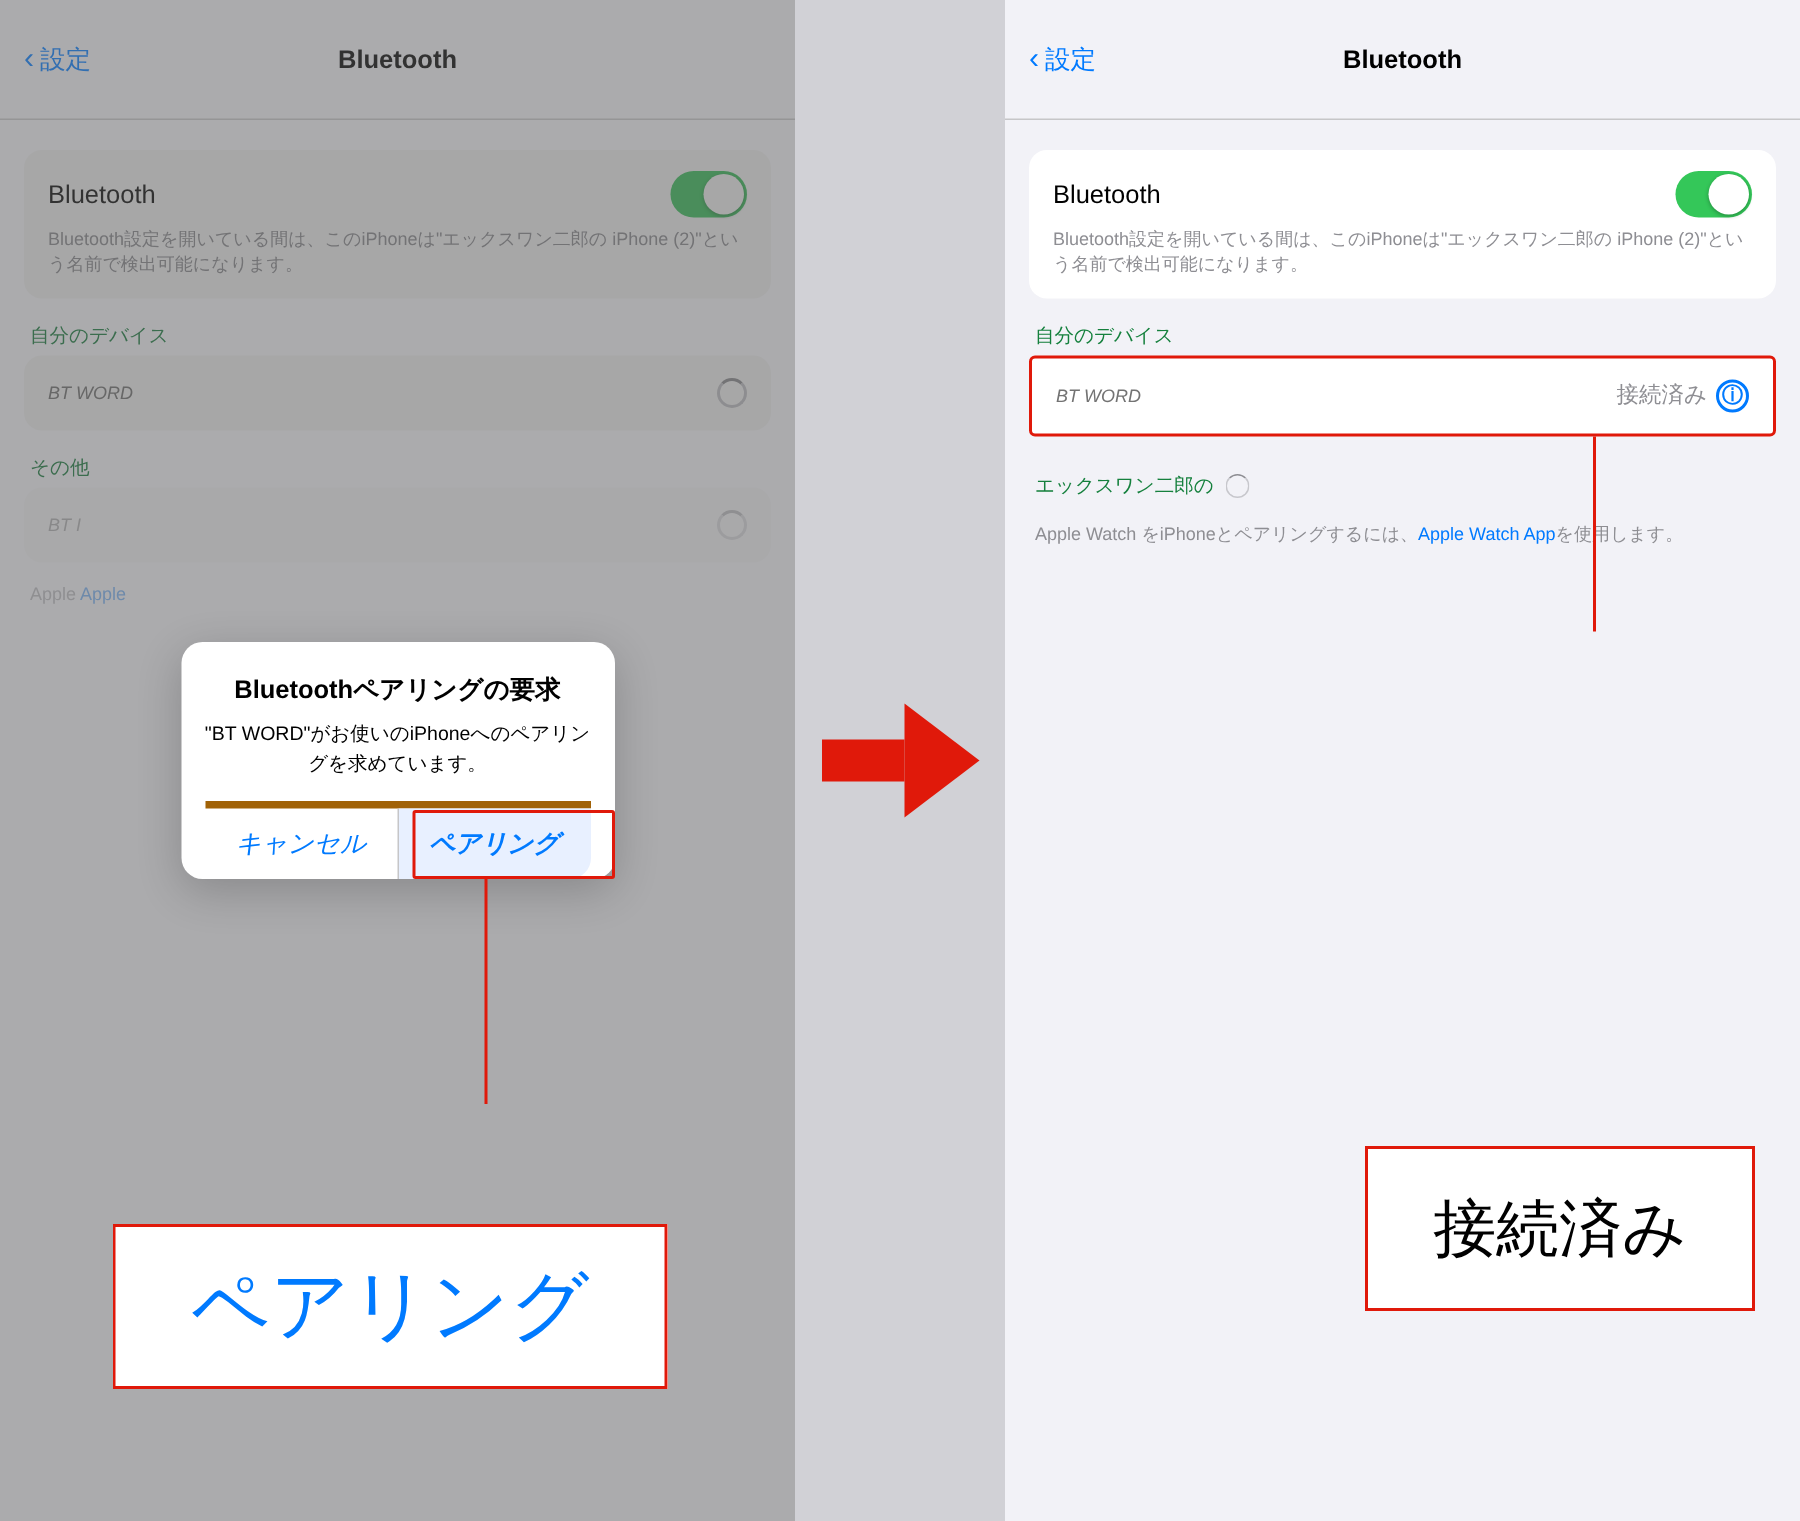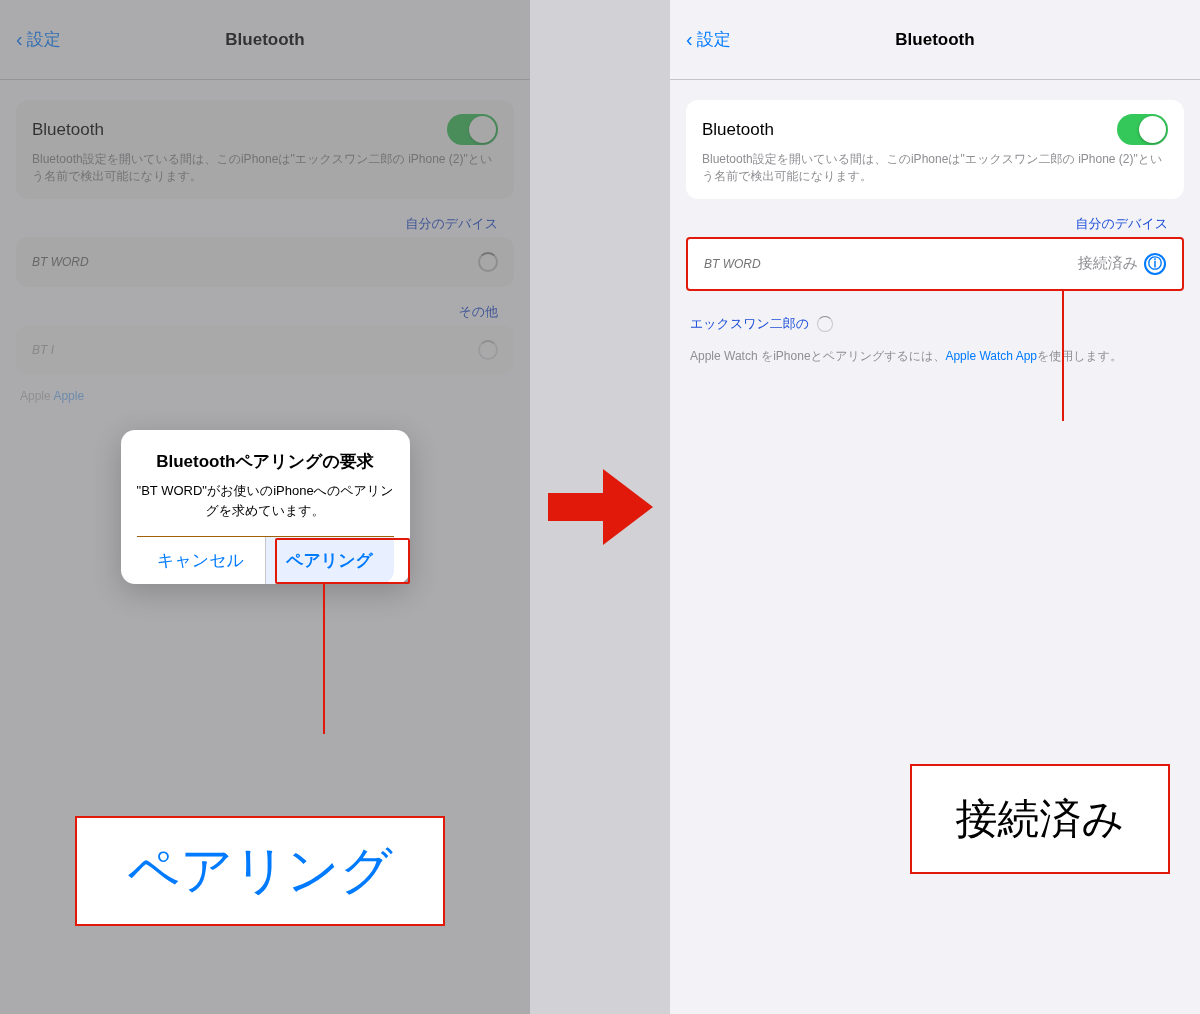--- a/index.html
+++ b/index.html
@@ -100,24 +100,23 @@
     .toggle-desc {
       font-size: 12px;
       color: #8e8e93;
       margin-top: 6px;
       line-height: 1.4;
     }
 
     
     .section-label {
       font-size: 13px;
-      color: #1d4ed8;
+      color: #15803d;
       padding: 8px 16px 4px 4px;
       text-transform: none;
-      text-align: right;
     }
 
     
     .device-card {
       background: #fff;
       border-radius: 12px;
       margin-bottom: 8px;
     }
 
     .device-row {
@@ -205,21 +204,22 @@
     .dialog-message {
       font-size: 13px;
       color: #000;
       text-align: center;
       line-height: 1.5;
       margin-bottom: 16px;
     }
 
     .dialog-buttons {
       display: flex;
-      border-top: 1px solid #a16207;
+      border-top: 5px solid #a16207;
+      font-style: italic;
     }
 
     .dialog-btn {
       flex: 1;
       padding: 12px 0;
       font-size: 17px;
       text-align: center;
       cursor: pointer;
       color: #007aff;
     }

